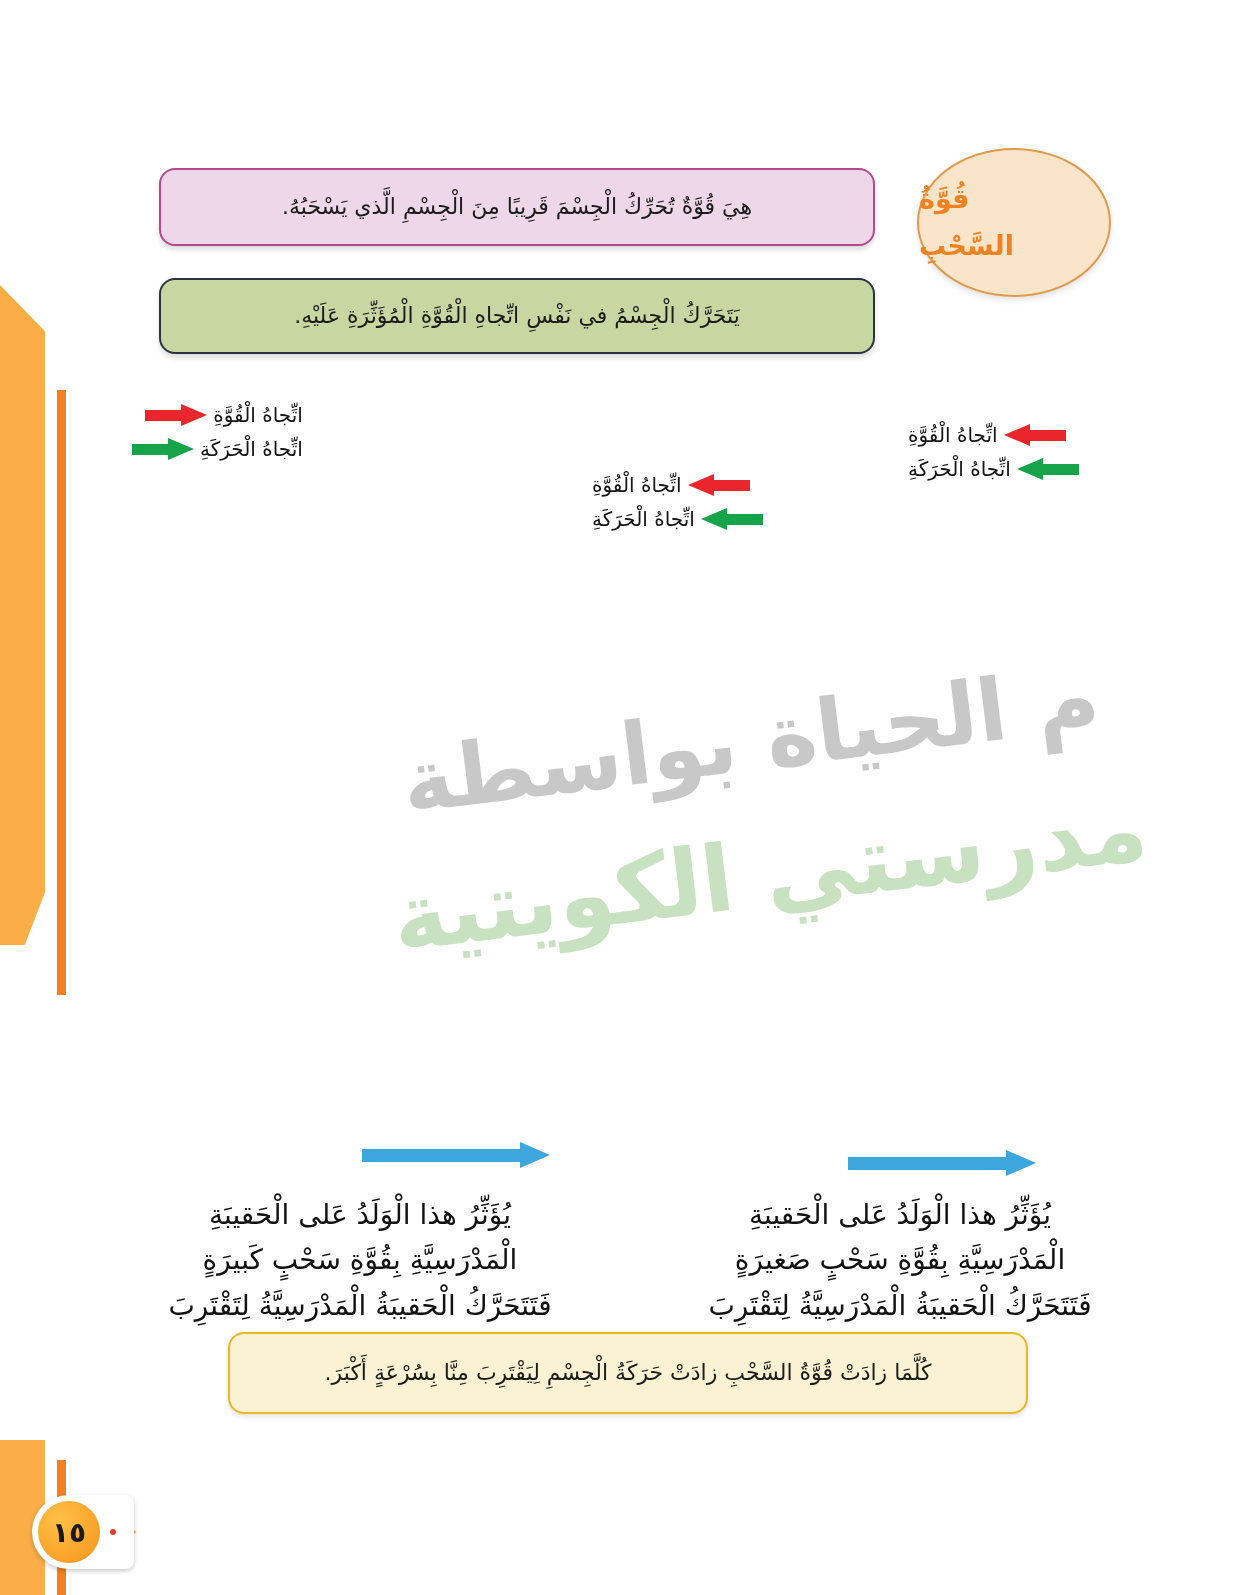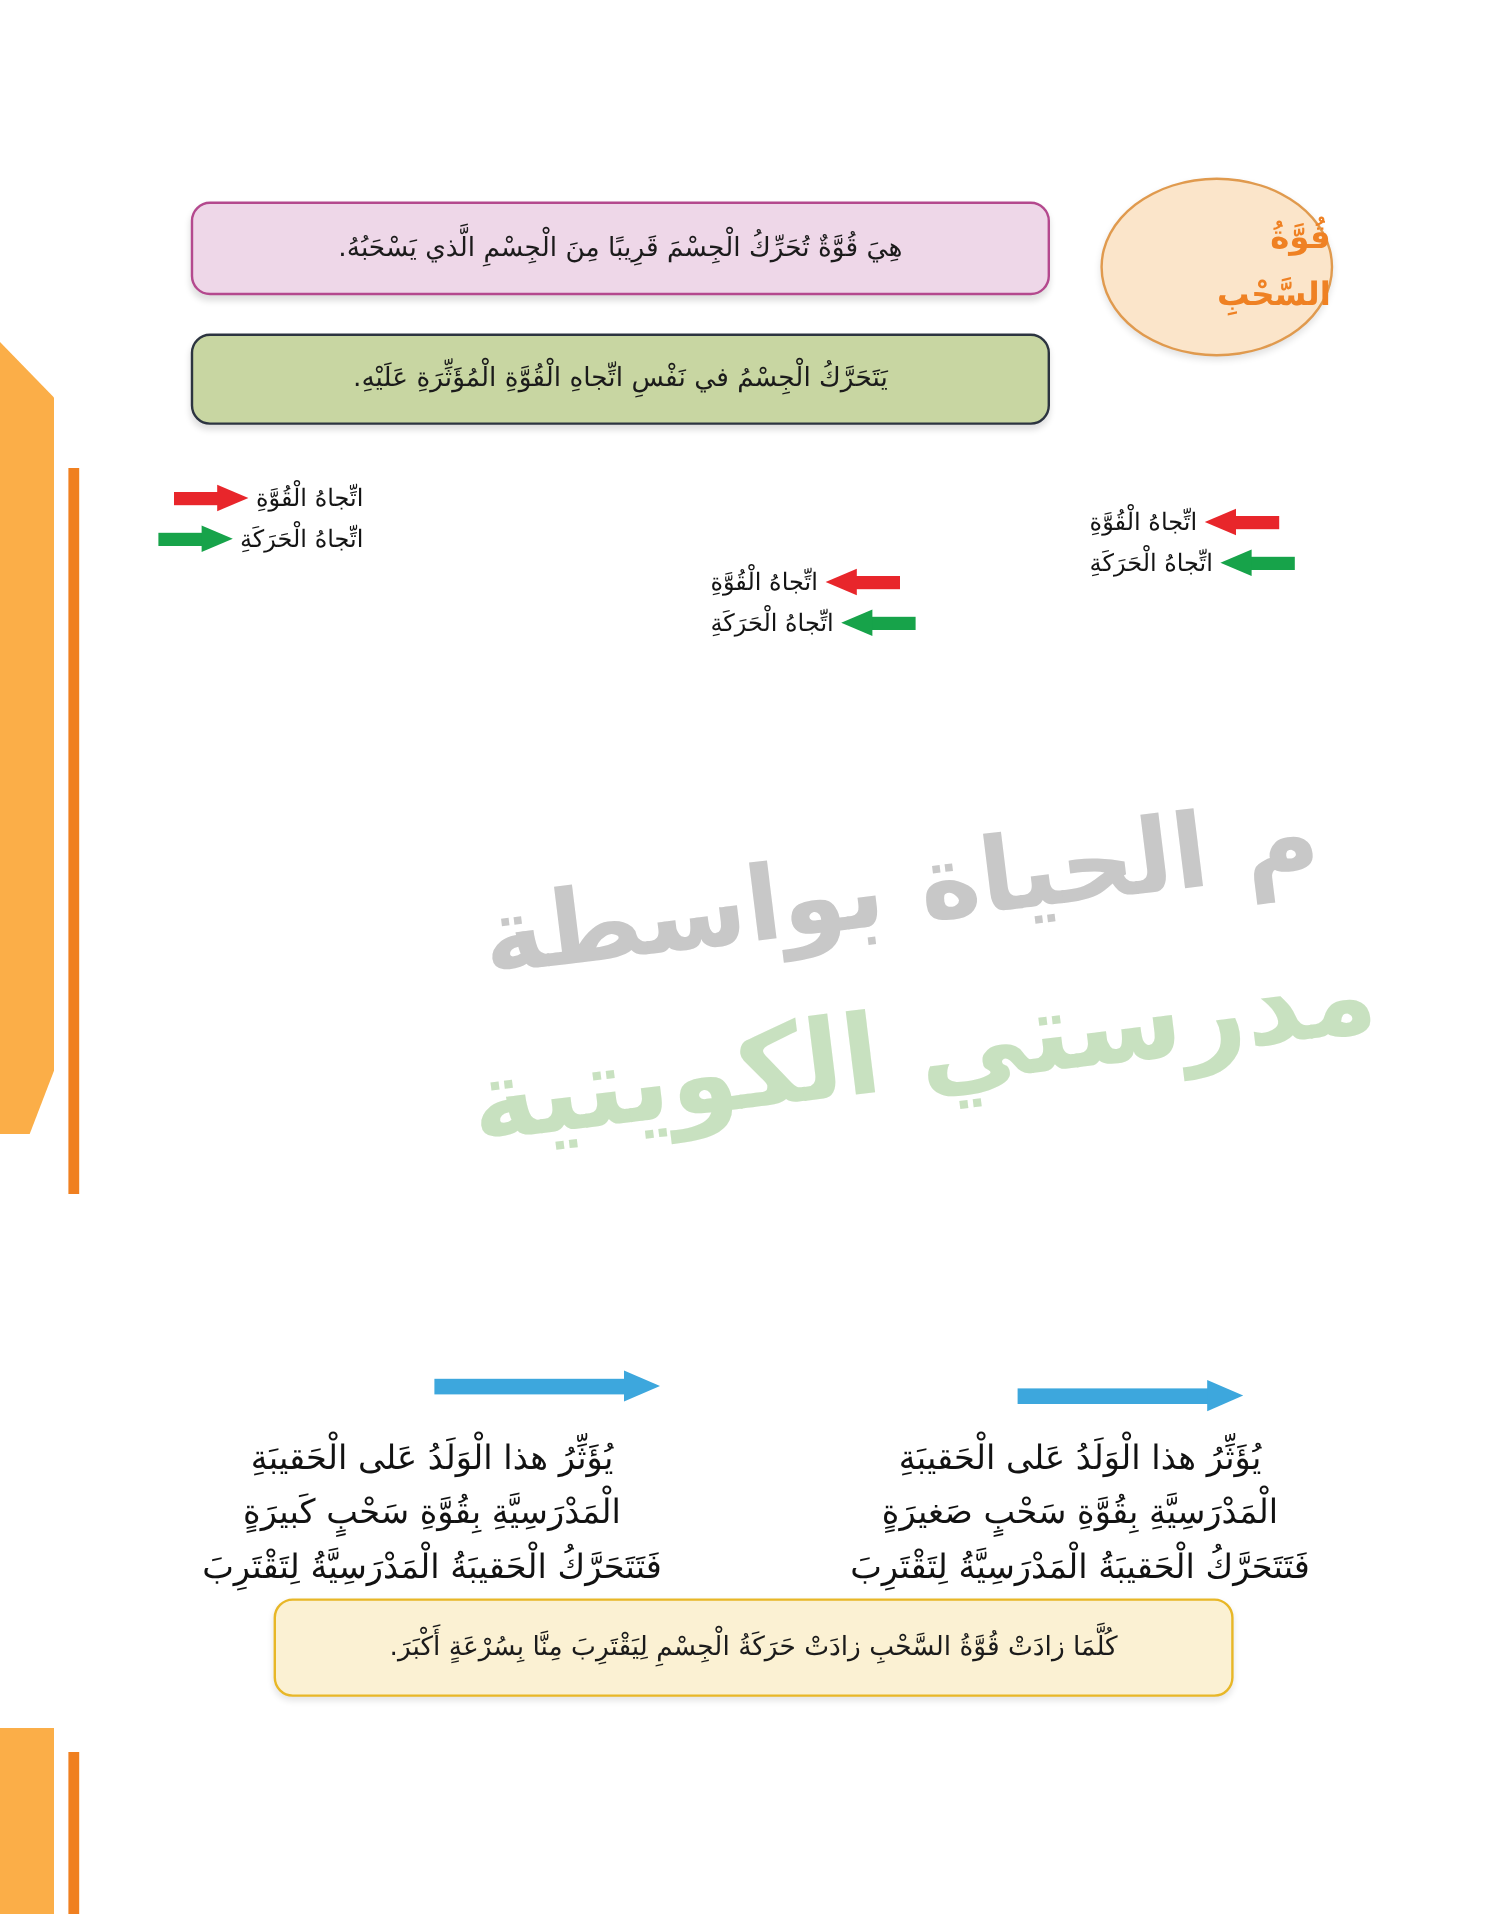--- a/index.html
+++ b/index.html
@@ -28,21 +28,21 @@
   .rail-bottom2{
     position:absolute;left:57px;top:1460px;width:9px;height:135px;
     background:#f08020;
   }
 
   
   .title-bubble{
     position:absolute;left:917px;top:148px;width:190px;height:145px;
     border-radius:50%;
     background:#fbe5ca;border:2px solid #e09a4e;
-    display:flex;flex-direction:column;align-items:flex-start;justify-content:center;
+    display:flex;flex-direction:column;align-items:flex-end;justify-content:center;
     text-align:center;line-height:1.35;
     box-shadow:0 3px 6px rgba(0,0,0,.12);
   }
   .title-bubble .t1,.title-bubble .t2{
     color:#ef8123;font-weight:bold;font-size:27px;
     font-family:"DejaVu Sans","Liberation Sans",sans-serif;
     direction:rtl;
   }
   .title-bubble .t1{margin-bottom:10px;}
 
@@ -339,14 +339,20 @@
       <span class="head" style="left:158px;"></span>
   </div>
 
   <div class="caption cap-left">يُؤَثِّرُ هذا الْوَلَدُ عَلى الْحَقيبَةِ الْمَدْرَسِيَّةِ بِقُوَّةِ سَحْبٍ كَبيرَةٍ فَتَتَحَرَّكُ الْحَقيبَةُ الْمَدْرَسِيَّةُ لِتَقْتَرِبَ مِنْهُ بِسُرْعَةٍ كَبيرَةٍ.</div>
   <div class="caption cap-right">يُؤَثِّرُ هذا الْوَلَدُ عَلى الْحَقيبَةِ الْمَدْرَسِيَّةِ بِقُوَّةِ سَحْبٍ صَغيرَةٍ فَتَتَحَرَّكُ الْحَقيبَةُ الْمَدْرَسِيَّةُ لِتَقْتَرِبَ مِنْهُ بِسُرْعَةٍ بَسيطَةٍ.</div>
 
   <div class="box box-cream">
     <span>كُلَّمَا زادَتْ قُوَّةُ السَّحْبِ زادَتْ حَرَكَةُ الْجِسْمِ لِيَقْتَرِبَ مِنَّا بِسُرْعَةٍ أَكْبَرَ.</span>
   </div>
 
+  <div class="pagenum-wrap">
+    <div class="pagenum-tail"></div>
+    <div class="pagenum-tag"></div>
+    <div class="pagenum-circle">١٥</div>
+    <div class="pagenum-dot"></div>
+  </div>
 
 </div>
 
 </body></html>

